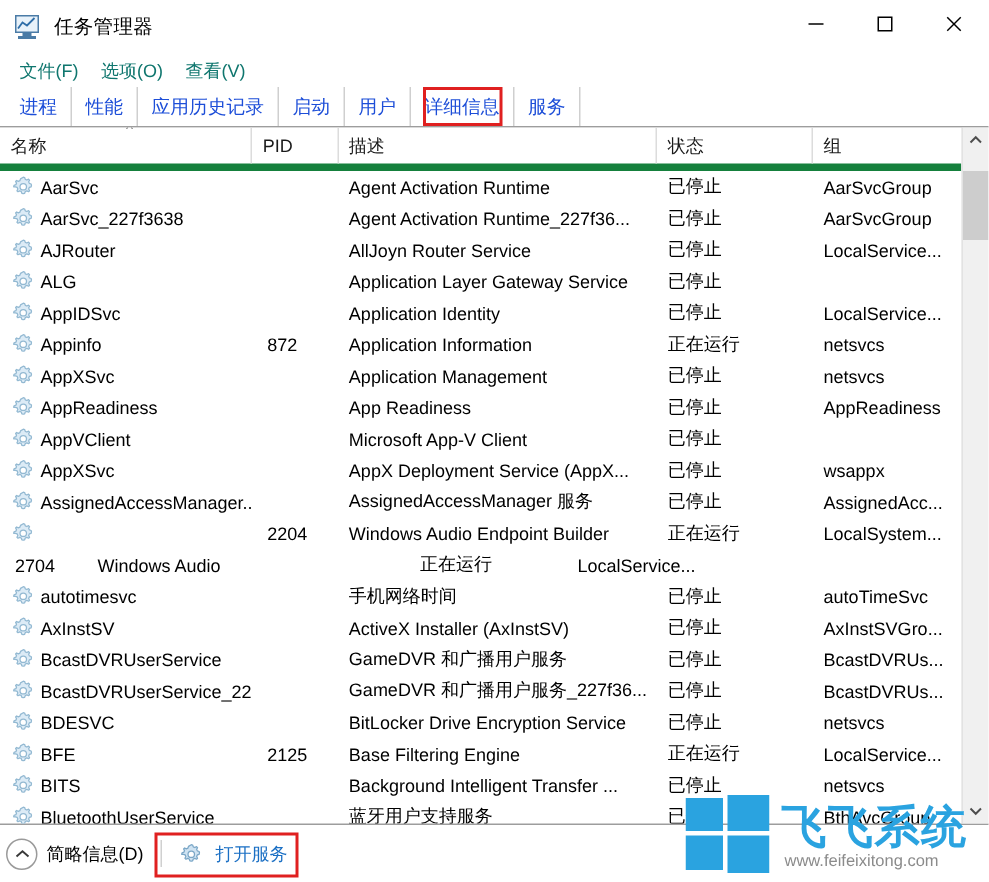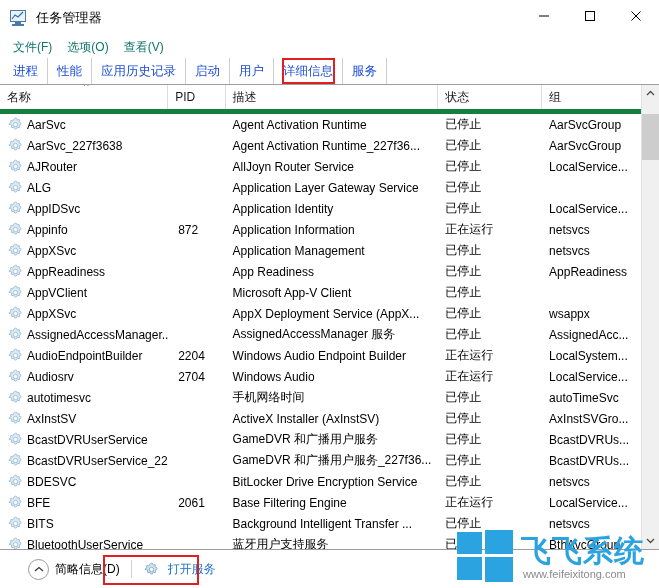--- a/index.html
+++ b/index.html
@@ -214,21 +214,21 @@
     left: 0; top: 12px;
     width: 17px; height: 46px;
     background: #cdcdcd;
   }
 
   
   .bottombar {
     height: 38px;
     flex: 0 0 auto;
     display: flex; align-items: center;
-    padding-left: 28px;
+    padding-left: 4px;
     background: #ffffff;
     position: relative;
   }
   .less-details {
     display: flex; align-items: center;
     gap: 6px;
   }
   .chev-circle {
     width: 19px; height: 19px;
     border: 1px solid #9a9a9a;
@@ -494,35 +494,27 @@
               <div class="cell c-desc">AssignedAccessManager 服务</div>
               <div class="cell c-status">已停止</div>
               <div class="cell c-group">AssignedAcc...</div>
             </div>
             <div class="row">
               <div class="cell c-name">
                 <span class="gear"><svg width="15" height="15" viewBox="0 0 16 16">
                     <path d="M8 1.2l1 .25.45 1.3 1.1.45 1.2-.62.72.72-.62 1.2.45 1.1 1.3.45.25 1-.25 1-1.3.45-.45 1.1.62 1.2-.72.72-1.2-.62-1.1.45-.45 1.3-1 .25-1-.25-.45-1.3-1.1-.45-1.2.62-.72-.72.62-1.2-.45-1.1-1.3-.45L1.2 8l.25-1 1.3-.45.45-1.1-.62-1.2.72-.72 1.2.62 1.1-.45.45-1.3z" fill="#dcebf6" stroke="#93b9d2" stroke-width="0.9" stroke-linejoin="round"></path>
                     <circle cx="8" cy="8" r="2.3" fill="#ffffff" stroke="#93b9d2" stroke-width="0.9"></circle>
                   </svg></span>
-                <span>AudioEndpointBuilder</span>
               </div>
               <div class="cell c-pid">2204</div>
               <div class="cell c-desc">Windows Audio Endpoint Builder</div>
               <div class="cell c-status">正在运行</div>
               <div class="cell c-group">LocalSystem...</div>
             </div>
             <div class="row">
-              <div class="cell c-name">
-                <span class="gear"><svg width="15" height="15" viewBox="0 0 16 16">
-                    <path d="M8 1.2l1 .25.45 1.3 1.1.45 1.2-.62.72.72-.62 1.2.45 1.1 1.3.45.25 1-.25 1-1.3.45-.45 1.1.62 1.2-.72.72-1.2-.62-1.1.45-.45 1.3-1 .25-1-.25-.45-1.3-1.1-.45-1.2.62-.72-.72.62-1.2-.45-1.1-1.3-.45L1.2 8l.25-1 1.3-.45.45-1.1-.62-1.2.72-.72 1.2.62 1.1-.45.45-1.3z" fill="#dcebf6" stroke="#93b9d2" stroke-width="0.9" stroke-linejoin="round"></path>
-                    <circle cx="8" cy="8" r="2.3" fill="#ffffff" stroke="#93b9d2" stroke-width="0.9"></circle>
-                  </svg></span>
-                <span>Audiosrv</span>
-              </div>
               <div class="cell c-pid">2704</div>
               <div class="cell c-desc">Windows Audio</div>
               <div class="cell c-status">正在运行</div>
               <div class="cell c-group">LocalService...</div>
             </div>
             <div class="row">
               <div class="cell c-name">
                 <span class="gear"><svg width="15" height="15" viewBox="0 0 16 16">
                     <path d="M8 1.2l1 .25.45 1.3 1.1.45 1.2-.62.72.72-.62 1.2.45 1.1 1.3.45.25 1-.25 1-1.3.45-.45 1.1.62 1.2-.72.72-1.2-.62-1.1.45-.45 1.3-1 .25-1-.25-.45-1.3-1.1-.45-1.2.62-.72-.72.62-1.2-.45-1.1-1.3-.45L1.2 8l.25-1 1.3-.45.45-1.1-.62-1.2.72-.72 1.2.62 1.1-.45.45-1.3z" fill="#dcebf6" stroke="#93b9d2" stroke-width="0.9" stroke-linejoin="round"></path>
                     <circle cx="8" cy="8" r="2.3" fill="#ffffff" stroke="#93b9d2" stroke-width="0.9"></circle>
@@ -587,21 +579,21 @@
               <div class="cell c-group">netsvcs</div>
             </div>
             <div class="row">
               <div class="cell c-name">
                 <span class="gear"><svg width="15" height="15" viewBox="0 0 16 16">
                     <path d="M8 1.2l1 .25.45 1.3 1.1.45 1.2-.62.72.72-.62 1.2.45 1.1 1.3.45.25 1-.25 1-1.3.45-.45 1.1.62 1.2-.72.72-1.2-.62-1.1.45-.45 1.3-1 .25-1-.25-.45-1.3-1.1-.45-1.2.62-.72-.72.62-1.2-.45-1.1-1.3-.45L1.2 8l.25-1 1.3-.45.45-1.1-.62-1.2.72-.72 1.2.62 1.1-.45.45-1.3z" fill="#dcebf6" stroke="#93b9d2" stroke-width="0.9" stroke-linejoin="round"></path>
                     <circle cx="8" cy="8" r="2.3" fill="#ffffff" stroke="#93b9d2" stroke-width="0.9"></circle>
                   </svg></span>
                 <span>BFE</span>
               </div>
-              <div class="cell c-pid">2061</div>
+              <div class="cell c-pid">2125</div>
               <div class="cell c-desc">Base Filtering Engine</div>
               <div class="cell c-status">正在运行</div>
               <div class="cell c-group">LocalService...</div>
             </div>
             <div class="row">
               <div class="cell c-name">
                 <span class="gear"><svg width="15" height="15" viewBox="0 0 16 16">
                     <path d="M8 1.2l1 .25.45 1.3 1.1.45 1.2-.62.72.72-.62 1.2.45 1.1 1.3.45.25 1-.25 1-1.3.45-.45 1.1.62 1.2-.72.72-1.2-.62-1.1.45-.45 1.3-1 .25-1-.25-.45-1.3-1.1-.45-1.2.62-.72-.72.62-1.2-.45-1.1-1.3-.45L1.2 8l.25-1 1.3-.45.45-1.1-.62-1.2.72-.72 1.2.62 1.1-.45.45-1.3z" fill="#dcebf6" stroke="#93b9d2" stroke-width="0.9" stroke-linejoin="round"></path>
                     <circle cx="8" cy="8" r="2.3" fill="#ffffff" stroke="#93b9d2" stroke-width="0.9"></circle>
                   </svg></span>

